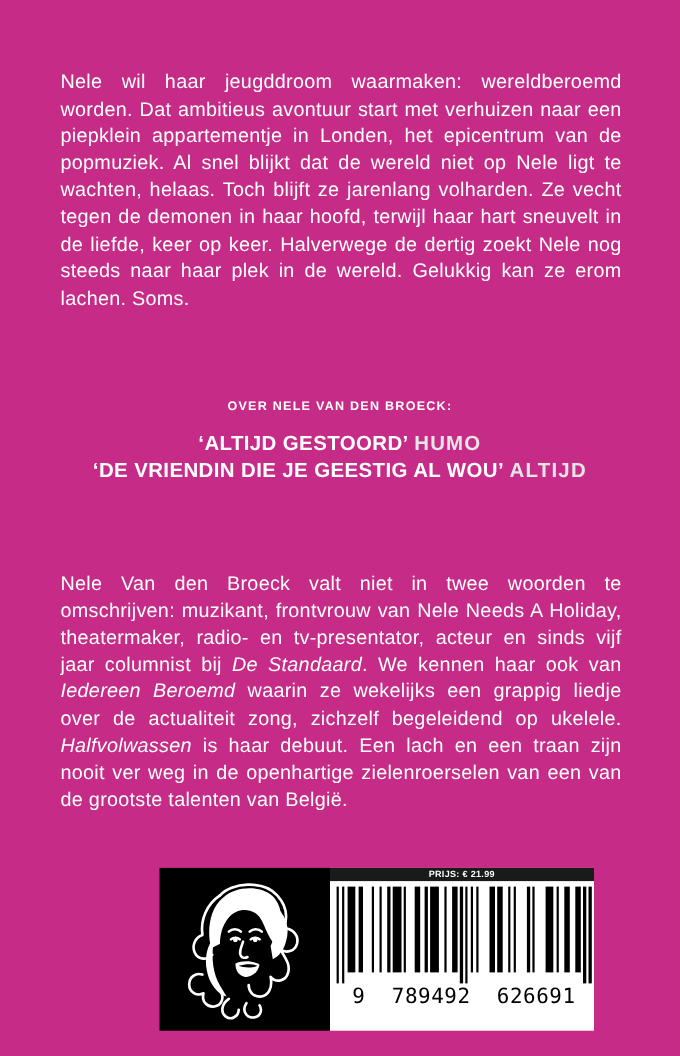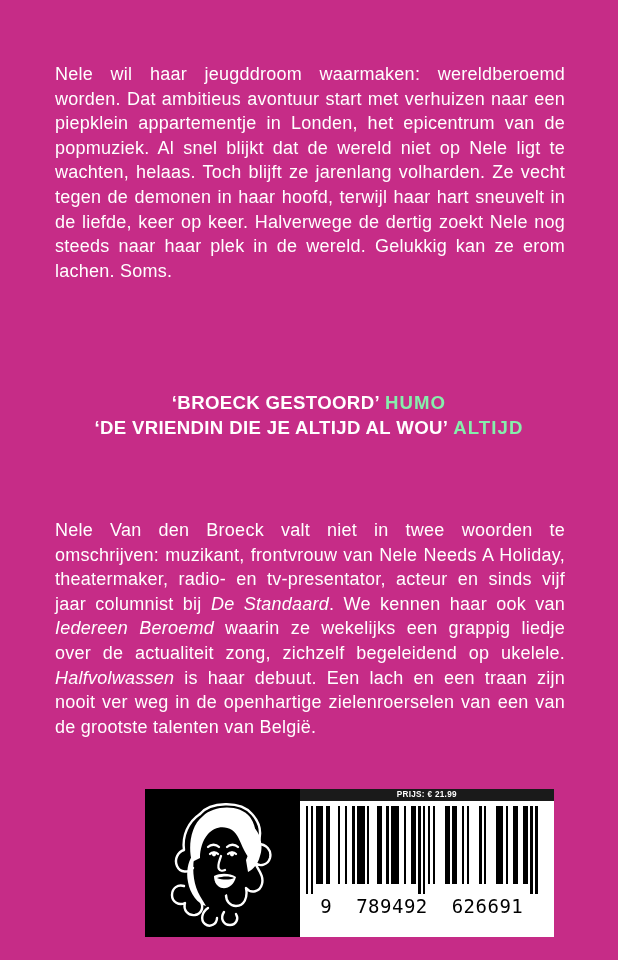--- a/index.html
+++ b/index.html
@@ -74,21 +74,21 @@
     font-size: 18.6px;
     font-weight: bold;
     letter-spacing: 0.35px;
     line-height: 25px;
     white-space: nowrap;
   }
   .quote-text {
     color: #FFFFFF;
   }
   .quote-source {
-    color: #86efac;
+    color: #e5e5e5;
     margin-left: 5px;
     letter-spacing: 1.1px;
   }
 
   
   #bottom-strip {
     position: absolute;
     left: 145px;
     top: 789px;
     width: 330px;
@@ -128,21 +128,21 @@
     text-align: center;
     line-height: 12px;
     height: 12px;
     flex: 0 0 auto;
   }
   #barcode-area {
     flex: 1 1 auto;
     display: flex;
     flex-direction: column;
     justify-content: flex-start;
-    padding: 5px 16px 2px 6px;
+    padding: 5px 2px 2px 6px;
     box-sizing: border-box;
   }
   #barcode-bars {
     height: 88px;
     display: flex;
     align-items: stretch;
     gap: 0;
   }
   #barcode-bars span {
     display: block;
@@ -161,27 +161,28 @@
 </head>
 <body>
 
 <div class="cover">
 
   <div class="copy-block" id="synopsis">
     <p class="flush">Nele wil haar jeugddroom waarmaken: wereldberoemd worden. Dat ambitieus avontuur start met verhuizen naar een piepklein appartementje in Londen, het epicentrum van de popmuziek. Al snel blijkt dat de wereld niet op Nele ligt te wachten, helaas. Toch blijft ze jarenlang volharden. Ze vecht tegen de demonen in haar hoofd, terwijl haar hart sneuvelt in de liefde, keer op keer. Halverwege de dertig zoekt Nele nog steeds naar haar plek in de wereld. Gelukkig kan ze erom lachen. Soms.</p>
   </div>
 
 
+  <div class="praise" id="praise-heading">OVER NELE VAN DEN BROECK:</div>
 
   <div class="praise" id="praise-list">
     <div class="quote-line">
-      <span class="quote-text">‘BROECK GESTOORD’</span><span class="quote-source">HUMO</span>
+      <span class="quote-text">‘ALTIJD GESTOORD’</span><span class="quote-source">HUMO</span>
     </div>
     <div class="quote-line">
-      <span class="quote-text">‘DE VRIENDIN DIE JE ALTIJD AL WOU’</span><span class="quote-source">ALTIJD</span>
+      <span class="quote-text">‘DE VRIENDIN DIE JE GEESTIG AL WOU’</span><span class="quote-source">ALTIJD</span>
     </div>
   </div>
 
   <div class="copy-block" id="bio">
     <p class="flush"><span>Nele Van den Broeck valt niet in twee woorden te omschrijven: muzikant, frontvrouw van Nele Needs A Holiday, theatermaker, radio- en tv-presentator, acteur en sinds vijf jaar columnist bij </span><em>De Standaard</em><span>. We kennen haar ook van </span><em>Iedereen Beroemd</em><span> waarin ze wekelijks een grappig liedje over de actualiteit zong, zichzelf begeleidend op ukelele. </span><em>Halfvolwassen</em><span> is haar debuut. Een lach en een traan zijn nooit ver weg in de openhartige zielenroerselen van een van de grootste talenten van België.</span></p>
   </div>
 
   <div id="bottom-strip">
 
     <div id="publisher-logo">

